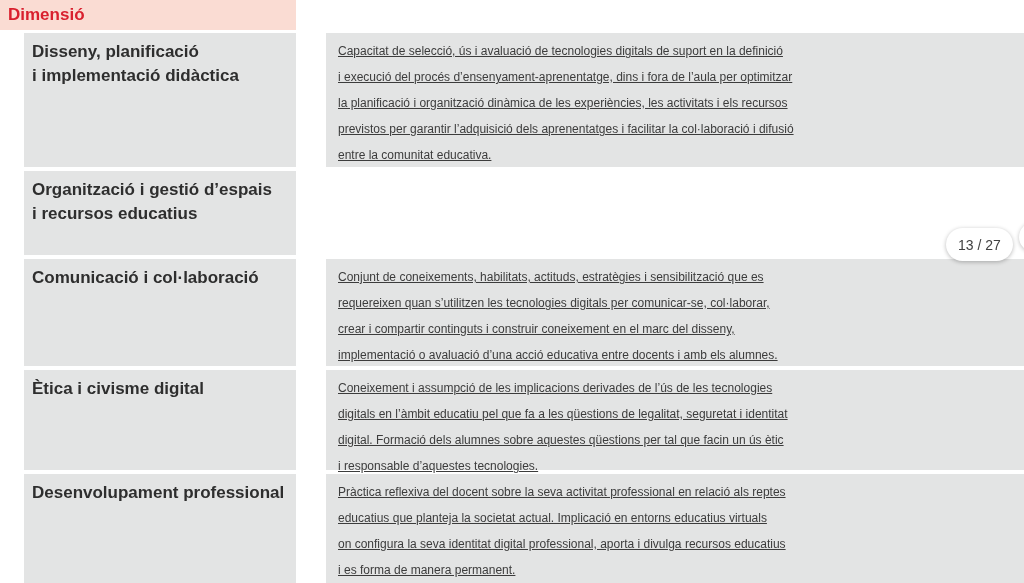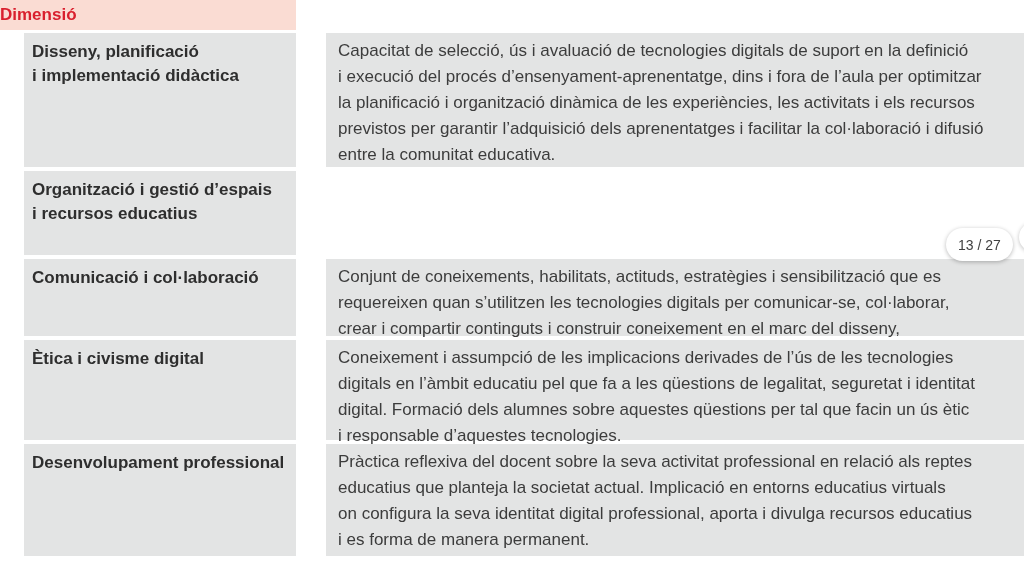--- a/index.html
+++ b/index.html
@@ -22,45 +22,46 @@
   .thead { margin-bottom: 3px; }
   .thead .cell {
     background: #fadcd3;
     height: 30px;
     color: #d9202e;
     font-weight: bold;
     font-size: 17px;
     display: flex;
     align-items: center;
   }
-  .thead .col1 { }
+  .thead .col1 { padding-left: 8px; }
   .thead .col2 { padding-left: 12px; }
 
   .body-row { margin-bottom: 4px; }
   .body-row .cell { background: #e3e4e4; box-sizing: border-box; margin-left: 24px; }
 
   .dim-cell {
     padding: 7px 10px 0 8px;
     color: #2e2e2e;
     font-weight: bold;
     font-size: 17px;
     line-height: 24px;
     white-space: pre-line;
   }
   .desc-cell {
     padding: 5px 6px 0 12px;
     color: #3c3c3c;
-    font-size: 17px;
+    font-size: 12px;
     line-height: 26px;
     white-space: pre-line;
+    text-decoration: underline;
   }
 
   .h134 { height: 134px; }
   .h83  { height: 84px;  }
-  .h107 { height: 77px; }
+  .h107 { height: 107px; }
   .h100 { height: 100px; }
   .h106 { height: 112px; }
 
   .page-badge {
     position: absolute;
     top: 215px;
     left: 946px;
     width: 67px;
     height: 33px;
     background: #ffffff;

